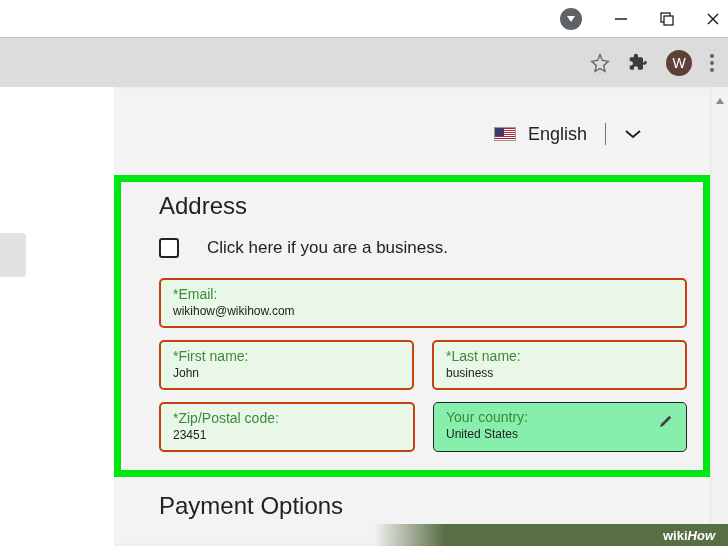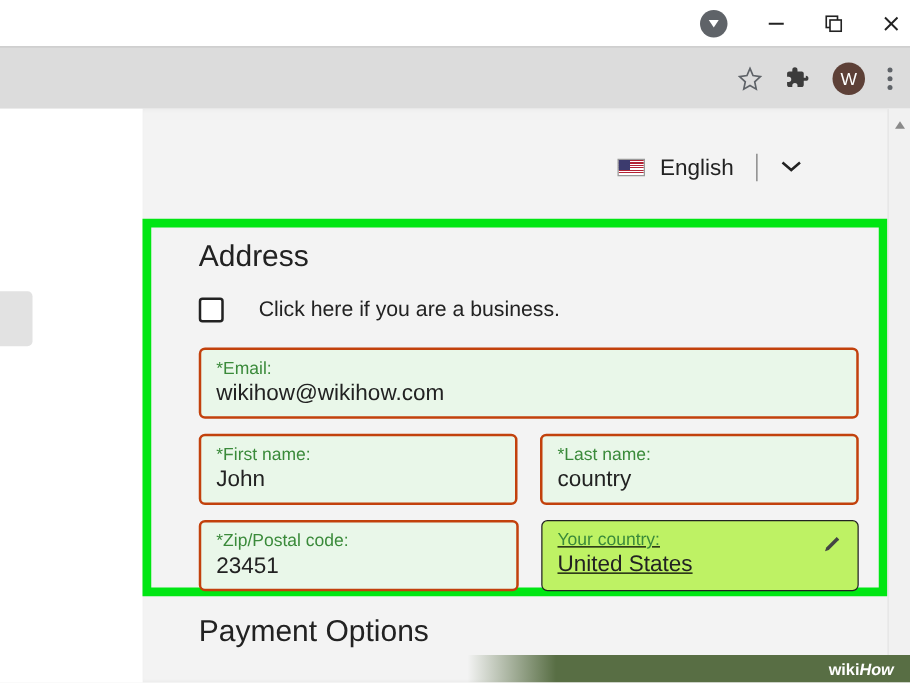--- a/index.html
+++ b/index.html
@@ -37,24 +37,24 @@
 .section-title { font-size: 24px; font-weight: 400; color: #222; margin-bottom: 18px; }
 
 .check-row { display: flex; align-items: center; gap: 28px; margin-bottom: 20px; }
 .checkbox { width: 20px; height: 20px; border: 2px solid #222; border-radius: 3px; background: #fff; }
 .check-label { font-size: 17px; color: #222; }
 
 .fields { display: flex; flex-direction: column; gap: 12px; }
 .row2 { display: flex; gap: 18px; }
 .row2 > * { flex: 1; }
 .field { border: 2px solid #c2410c; background: #e9f7e9; border-radius: 5px; padding: 6px 12px 8px; }
-.field.white { background: #bef264; border: 1.5px solid #222; position: relative; text-decoration: underline; }
+.field.white { background: #86efac; border: 1.5px solid #222; position: relative; }
 .field-label { font-size: 14px; color: #3a8a3a; }
 .field.white .field-label { color: #3a8a3a; }
-.field-value { font-size: 18px; color: #222; margin-top: 2px; }
+.field-value { font-size: 12px; color: #222; margin-top: 2px; }
 .field .asterisk::before { content: '*'; }
 .pencil { position: absolute; top: 10px; right: 12px; width: 16px; height: 16px; }
 
 .banner { position: absolute; bottom: 0; right: 0; width: 354px; height: 22px; background: linear-gradient(to right, rgba(88,110,68,0) 0%, #586e44 20%, #586e44 100%); display: flex; align-items: center; justify-content: flex-end; padding-right: 10px; color: #fff; font-size: 13px; font-family: Arial, sans-serif; }
 .banner .wiki { font-weight: 600; }
 .banner .how { font-weight: 700; font-style: italic; margin-right: 3px; }
 </style>
 </head>
 <body>
 
@@ -136,21 +136,21 @@
           <div class="field-label"><span class="asterisk"></span><span>Email:</span></div>
           <div class="field-value">wikihow@wikihow.com</div>
         </div>
         <div class="row2">
           <div class="field">
             <div class="field-label"><span class="asterisk"></span><span>First name:</span></div>
             <div class="field-value">John</div>
           </div>
           <div class="field">
             <div class="field-label"><span class="asterisk"></span><span>Last name:</span></div>
-            <div class="field-value">country</div>
+            <div class="field-value">business</div>
           </div>
         </div>
         <div class="row2">
           <div class="field">
             <div class="field-label"><span class="asterisk"></span><span>Zip/Postal code:</span></div>
             <div class="field-value">23451</div>
           </div>
           <div class="field white">
             <div class="field-label">Your country:</div>
             <div class="field-value">United States</div>

